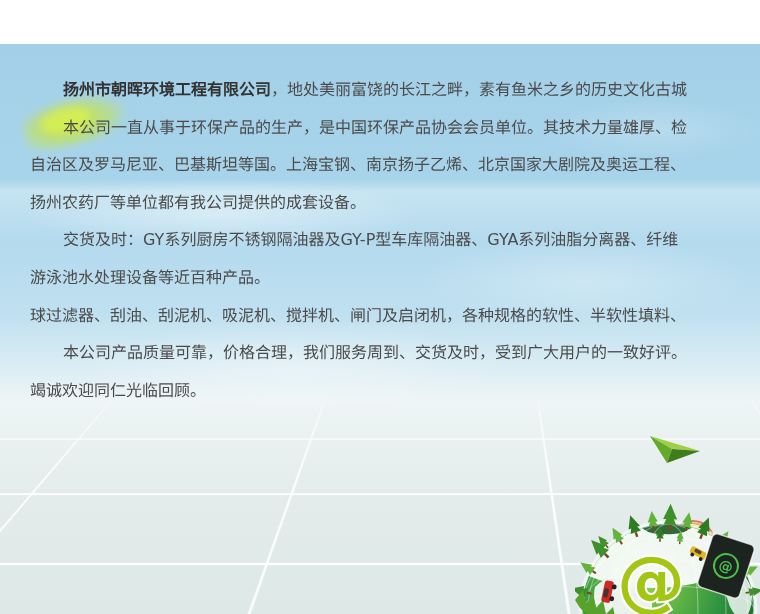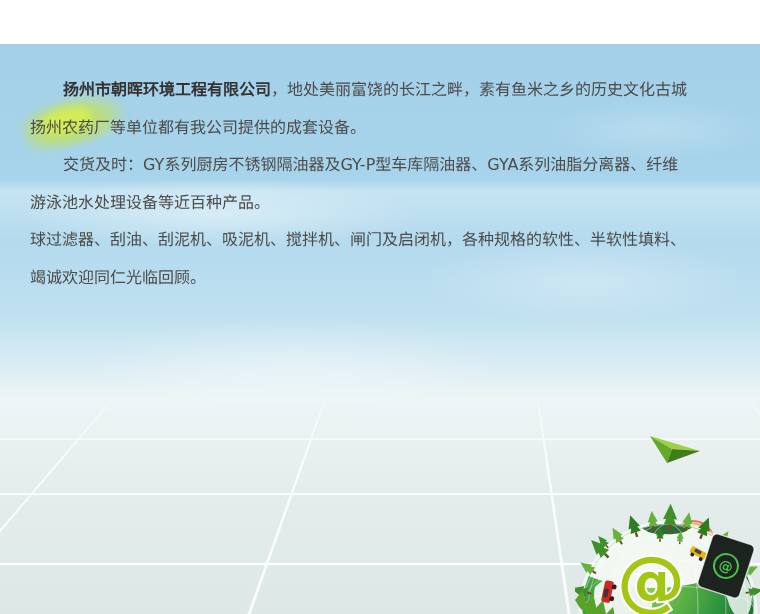--- a/index.html
+++ b/index.html
@@ -64,24 +64,27 @@
     <div class="grid"></div>
     <div class="band"></div>
   </div>
 
   <div class="leaf-glow">
     <div class="core"></div>
   </div>
 
   <div class="text-block">
       <div class="line indent"><b>扬州市朝晖环境工程有限公司</b><span>，地处美丽富饶的长江之畔，素有鱼米之乡的历史文化古城</span></div>
+      <div class="line indent"><span>本公司一直从事于环保产品的生产，是中国环保产品协会会员单位。其技术力量雄厚、检</span></div>
+      <div class="line"><span>自治区及罗马尼亚、巴基斯坦等国。上海宝钢、南京扬子乙烯、北京国家大剧院及奥运工程、</span></div>
       <div class="line"><span>扬州农药厂等单位都有我公司提供的成套设备。</span></div>
       <div class="line indent"><span>交货及时：GY系列厨房不锈钢隔油器及GY-P型车库隔油器、GYA系列油脂分离器、纤维</span></div>
       <div class="line"><span>游泳池水处理设备等近百种产品。</span></div>
       <div class="line"><span>球过滤器、刮油、刮泥机、吸泥机、搅拌机、闸门及启闭机，各种规格的软性、半软性填料、</span></div>
+      <div class="line indent"><span>本公司产品质量可靠，价格合理，我们服务周到、交货及时，受到广大用户的一致好评。</span></div>
       <div class="line"><span>竭诚欢迎同仁光临回顾。</span></div>
     </div>
 
   <svg class="plane" viewBox="0 0 58 40">
     <polygon points="4,6 54,21 26,19" fill="#9ecf45"></polygon>
     <polygon points="4,6 26,19 21,33" fill="#63a92a"></polygon>
     <polygon points="21,33 26,19 54,21" fill="#3f7d1c"></polygon>
   </svg>
 
   <svg class="globe" viewBox="0 0 185 166">

